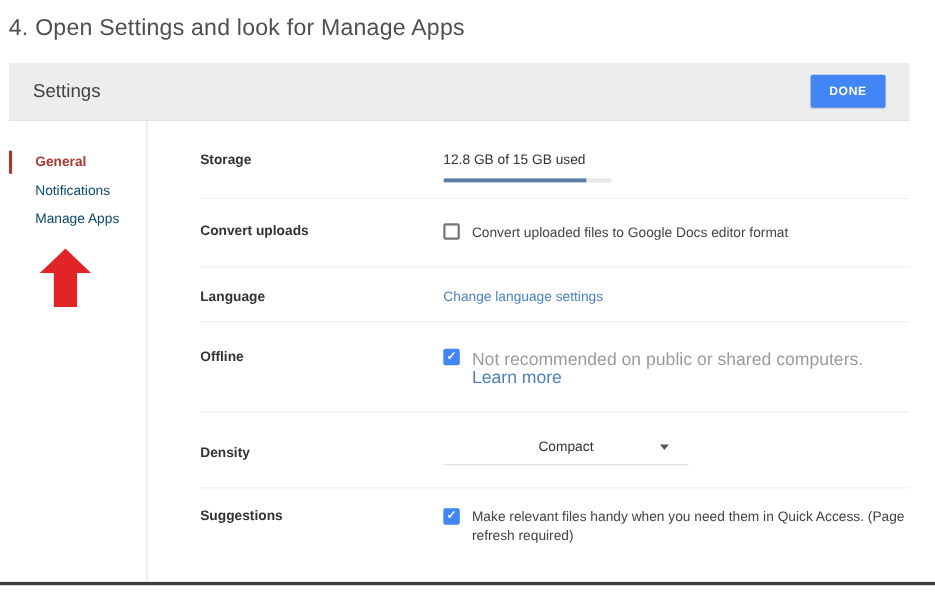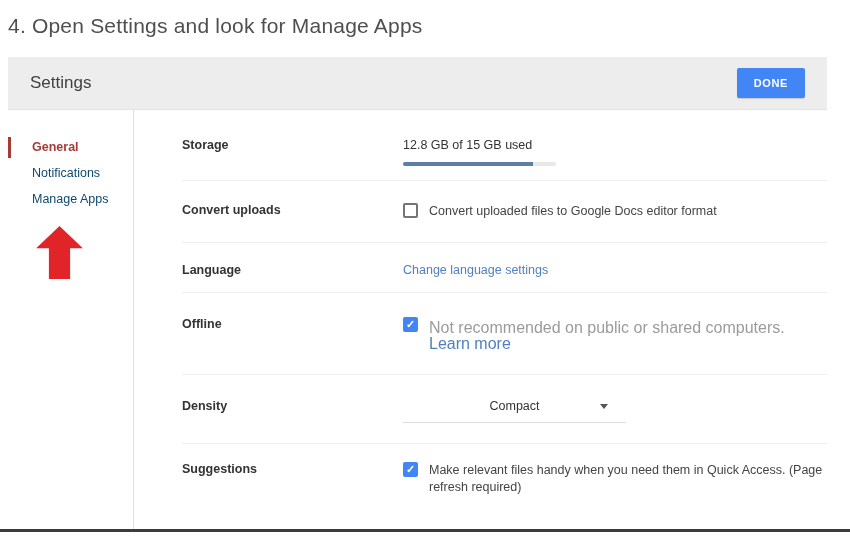--- a/index.html
+++ b/index.html
@@ -44,21 +44,21 @@
   .progress { width:153px; height:4px; background:#e8e8e8; margin-top:10px;
     border-radius:2px; overflow:hidden; }
   .progress-fill { height:4px; background:var(--progress-fill,#5b7fa6); }
   .storage-links { margin-top:9px; }
   .link { display:block; color:var(--link,#5080c0); text-decoration:none;
     font-size:12.5px; line-height:15.5px; cursor:pointer; }
 
   .row-convert { padding:22px 0; }
   .row-language { padding:20px 0 14px; }
   .row-offline { padding:24px 0 22px; }
-  .row-density { padding:24px 0 20px; }
+  .row-density { padding:24px 0 20px;align-items:center; }
   .row-suggestions { padding:18px 0 0; }
 
   .check-line { display:flex; align-items:flex-start; }
   .checkbox { width:15px; height:15px; border:2px solid #757575; border-radius:2px;
     background:#fff; margin-right:11px; flex-shrink:0; cursor:pointer;
     display:inline-flex; align-items:center; justify-content:center; margin-top:0px; }
   .checkbox.checked { background:var(--accent,#4285f4); border-color:var(--accent,#4285f4); }
   .checkbox.checked::after { content:"✓"; color:#fff; font-size:11px; font-weight:bold;
     line-height:1; }
   .check-text { line-height:16.5px; max-width:400px; }

